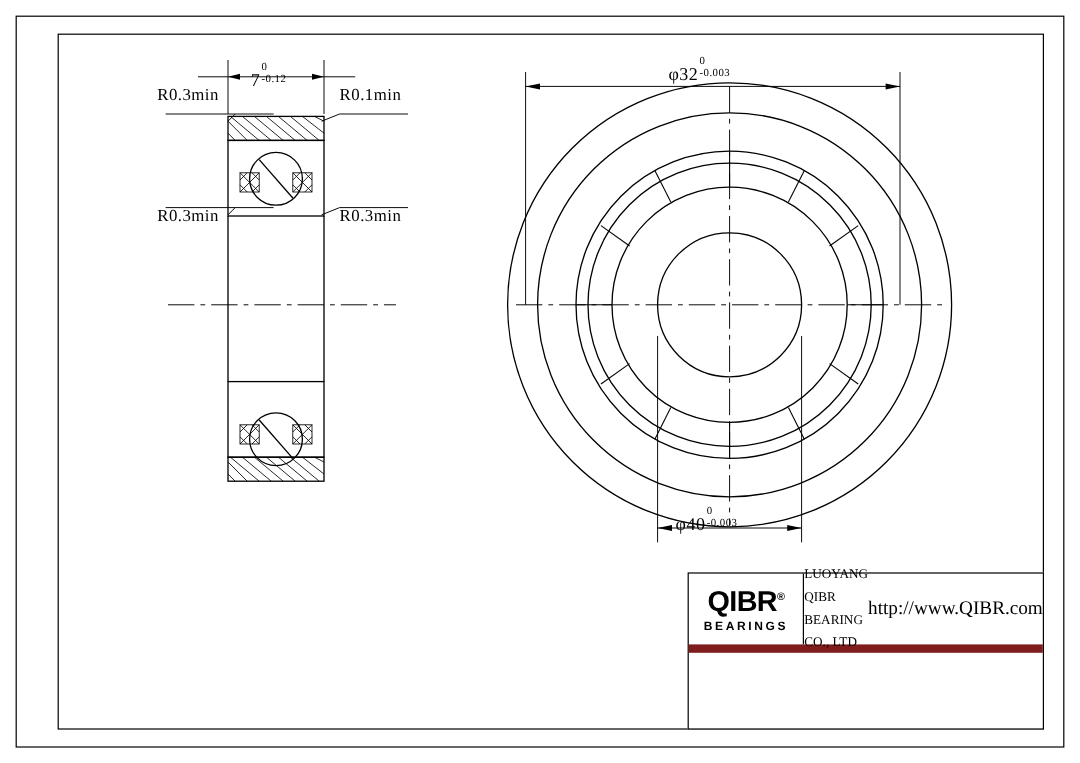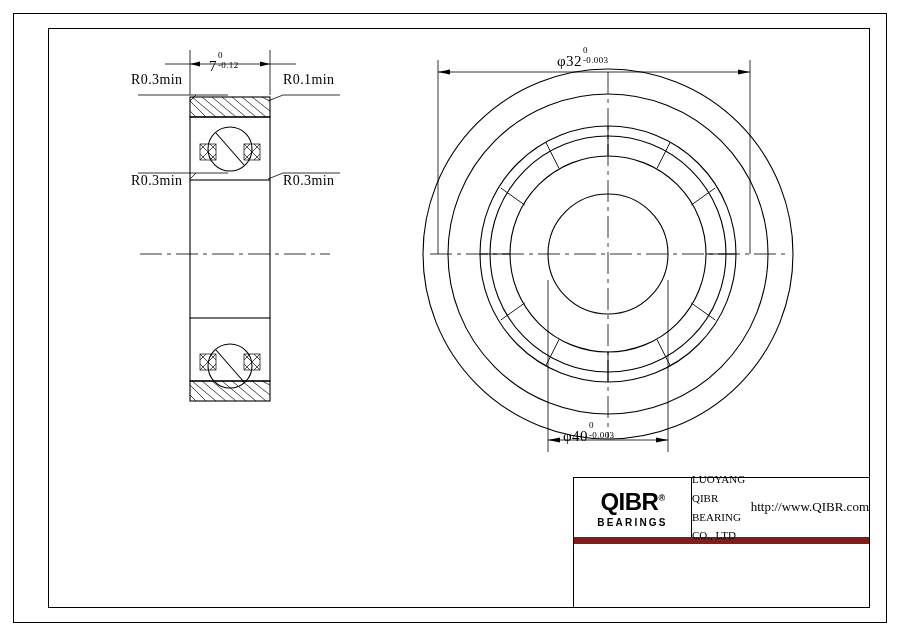--- a/index.html
+++ b/index.html
@@ -118,21 +118,21 @@
   .tb-company {
     flex: 1;
     height: 100%;
     display: flex;
     flex-direction: row;
     align-items: center;
     justify-content: center;
     font-size: 11px;
     line-height: 1.7;
   }
-  .tb-company .co-url { font-size: 13px; }
+  .tb-company .co-url { font-size: 16px; }
   .tb-bottom {
     position: absolute;
     left: 0; top: 66px;
     width: 100%;
     height: 64px;
     display: flex;
   }
   .tb-desc {
     width: 193px;
     box-sizing: border-box;

